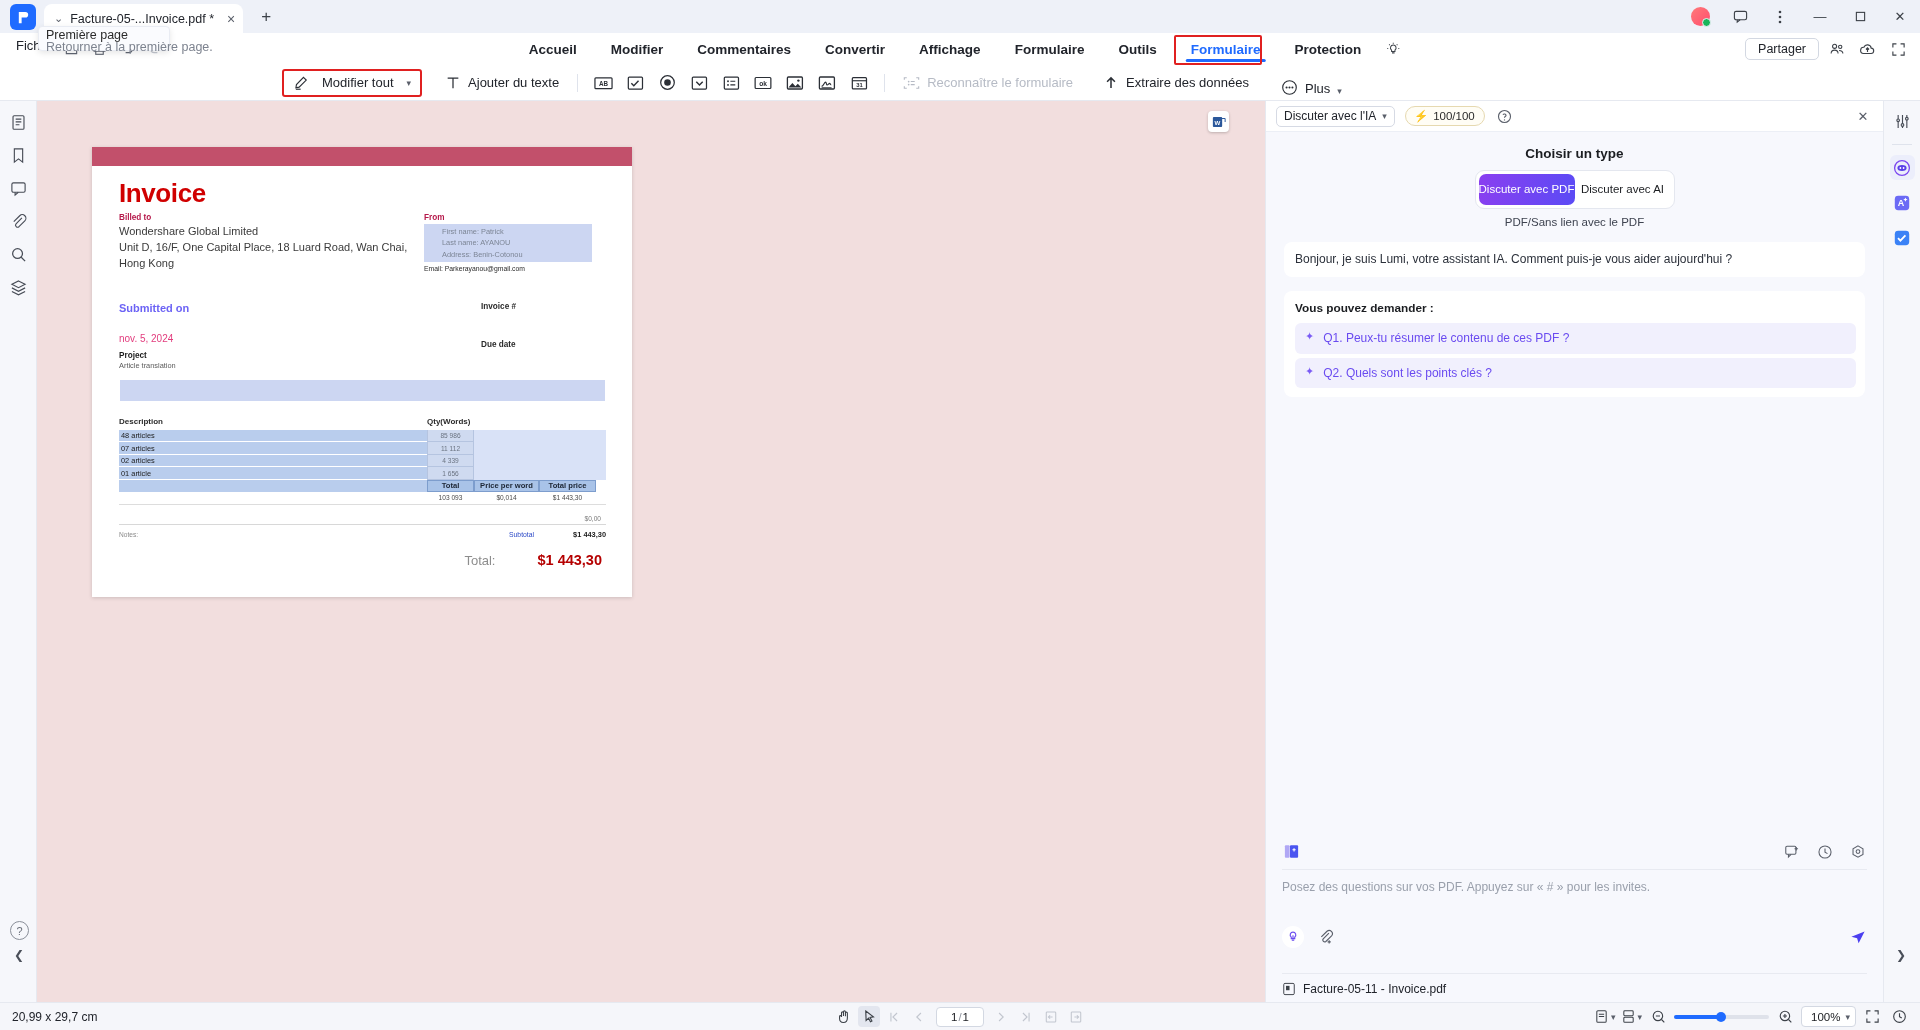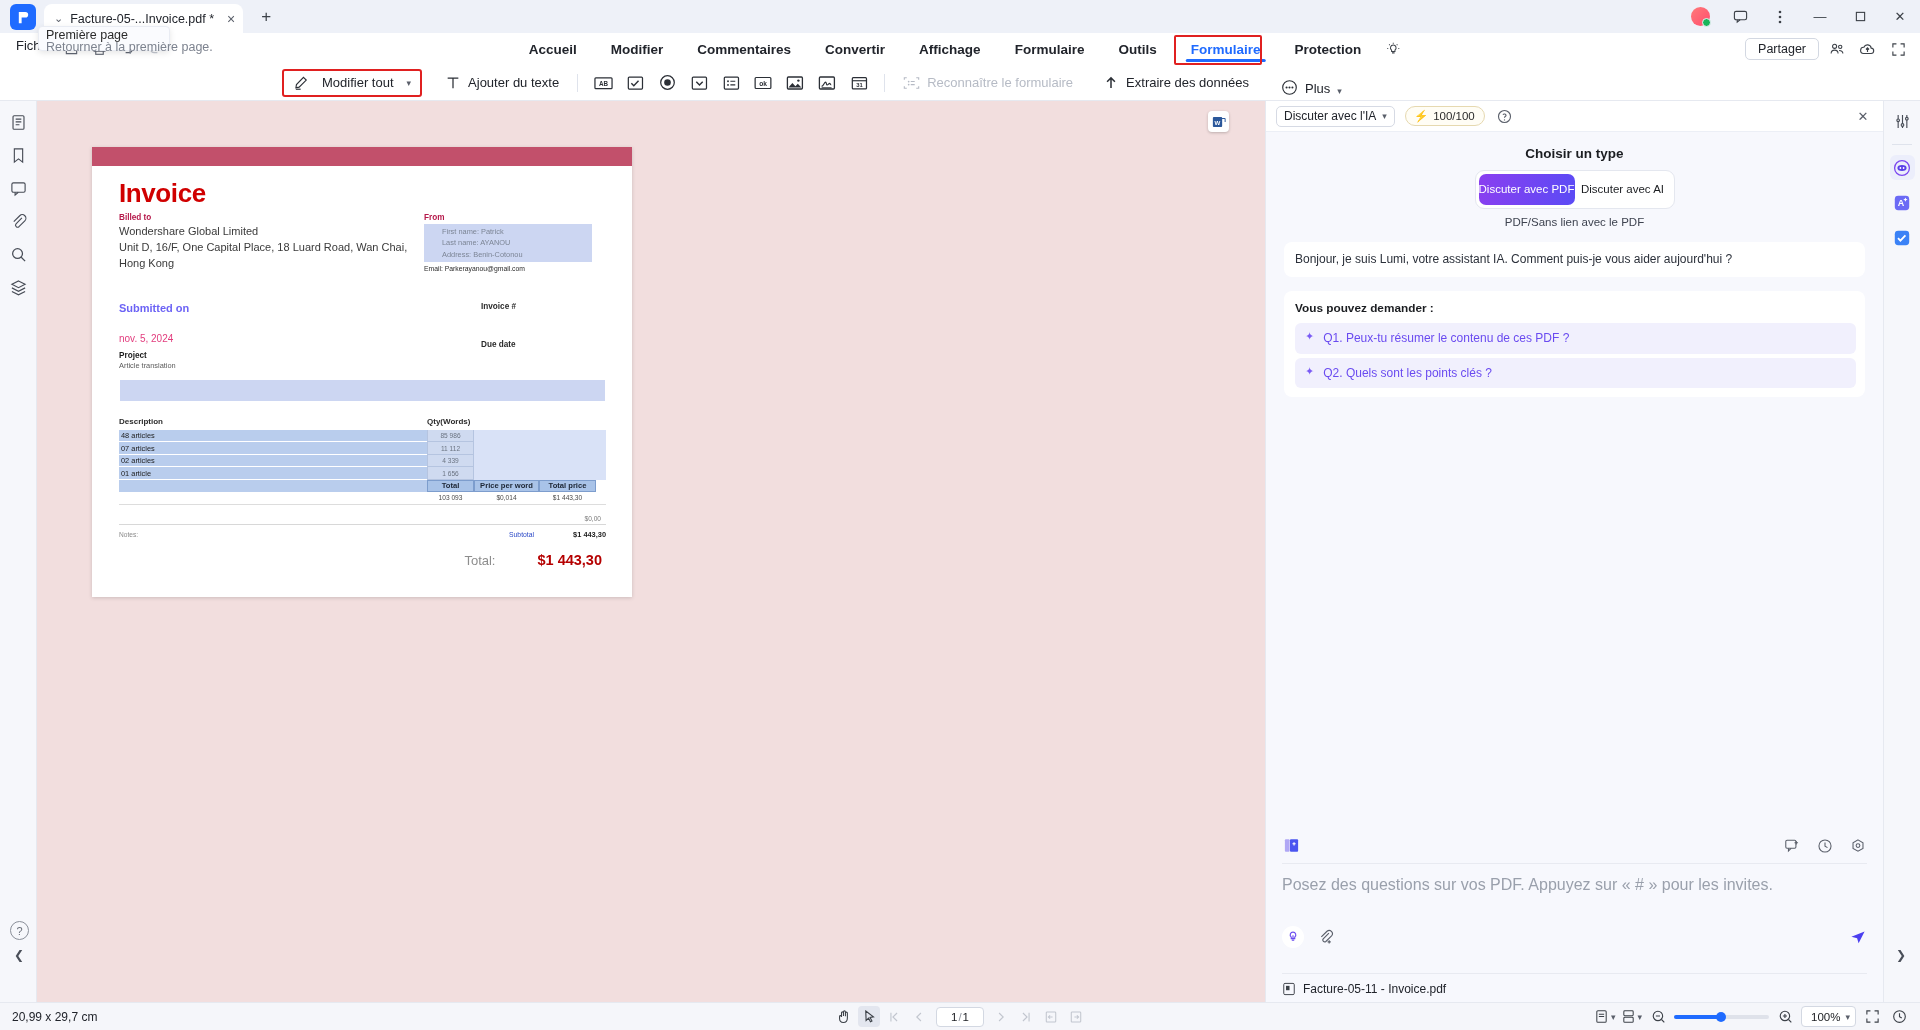--- a/index.html
+++ b/index.html
@@ -243,21 +243,21 @@
   .qitem{
     background:#f1f0fd;border-radius:6px;padding:7px 10px;margin-top:4px;
     display:flex;gap:9px;align-items:flex-start;font-size:12px;line-height:1.35;color:#6a4bf0;
   }
   .spark{color:#7b5cf5;font-size:11px;line-height:1.2;}
   .ai-foot{padding:0 16px 6px 16px;}
   .foot-tools{display:flex;align-items:center;height:34px;gap:14px;}
   .foot-tools .sp{flex:1;}
   .ft-ic{width:19px;height:19px;display:flex;align-items:center;justify-content:center;color:#5a5f6a;}
   .composer{border-top:1px solid #e8eaf1;padding-top:9px;}
-  .ph{font-size:16px;color:#9aa0ac;line-height:1.45;}
+  .ph{font-size:12px;color:#9aa0ac;line-height:1.45;}
   .comp-row{display:flex;align-items:center;margin-top:30px;gap:12px;}
   .comp-row .sp{flex:1;}
   .filechip{
     border-top:1px solid #e8eaf1;margin-top:25px;padding-top:8px;
     display:flex;align-items:center;gap:7px;font-size:12px;color:#21242b;
   }
 
   
   .statusbar{
     position:absolute;left:0;right:0;bottom:0;height:28px;background:#f5f6fa;

